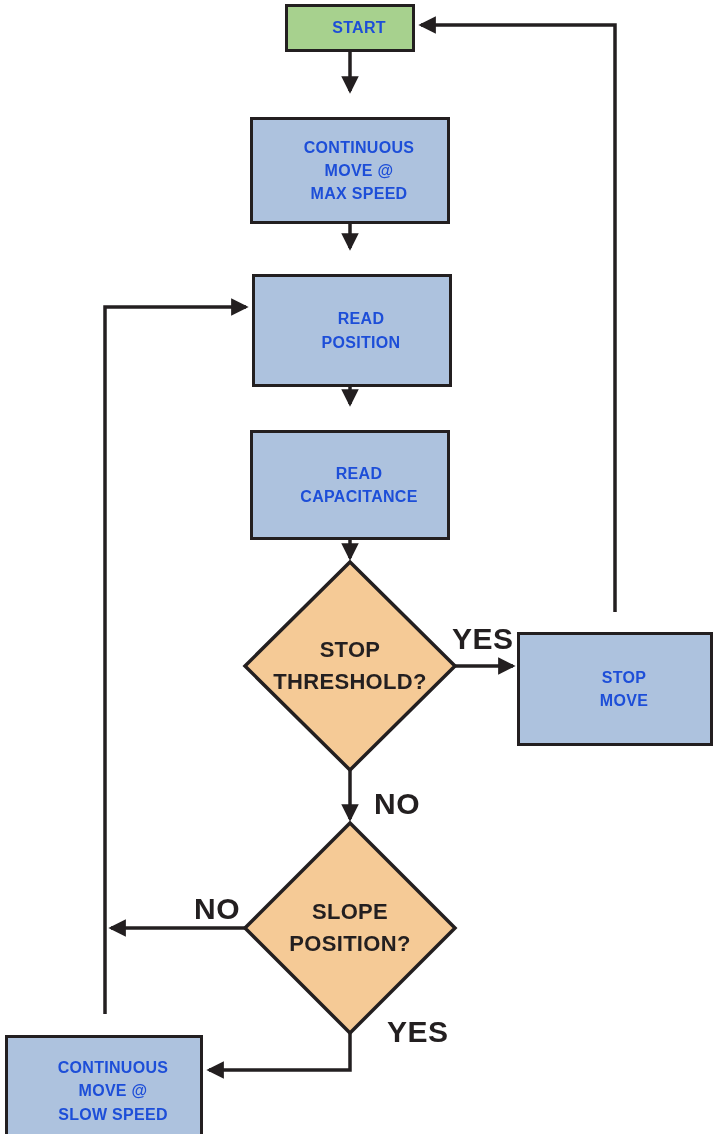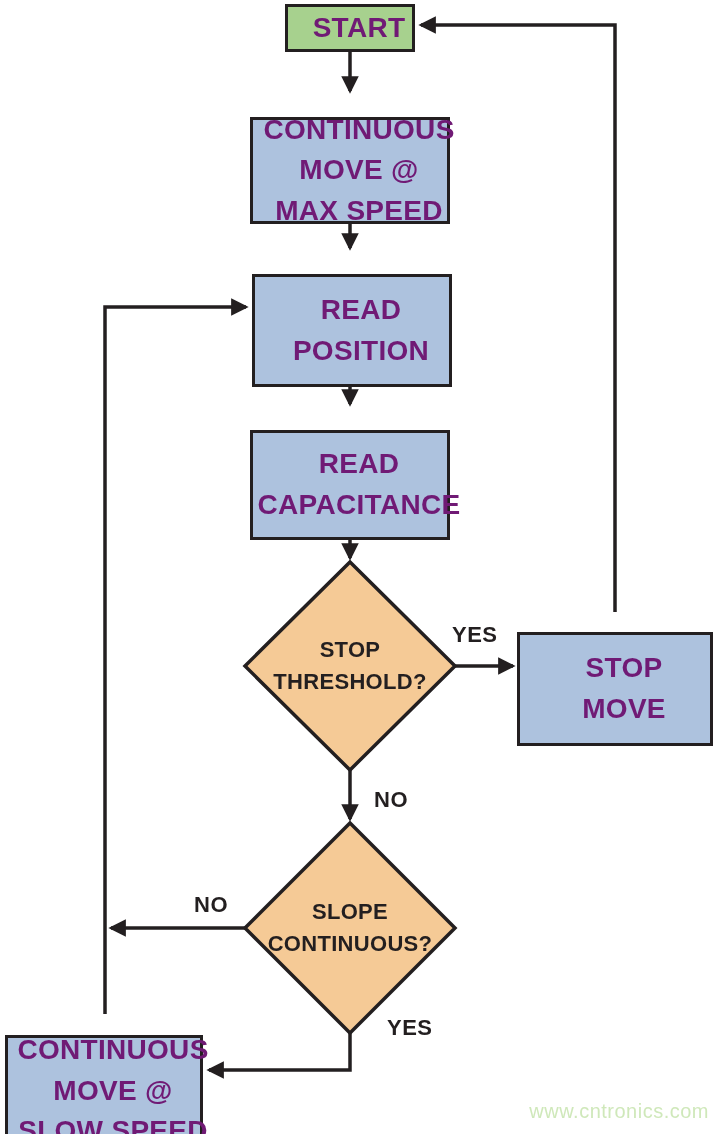--- a/index.html
+++ b/index.html
@@ -24,24 +24,24 @@
   }
   .node {
     position: absolute;
     box-sizing: border-box;
     border: 3px solid #231f20;
     display: flex;
     align-items: center;
     justify-content: center;
     text-align: center;
     font-weight: bold;
-    font-size: 28px;
+    font-size: 16px;
     line-height: 1.45;
     white-space: pre-line;
-    color: #701a75;
+    color: #1d4ed8;
     letter-spacing: 0.3px;
     padding-left: 18px;
   }
   .process { background: #adc2de; margin-top: 22px; }
   .start-node { background: #a7d18e; }
 
   .diamond-label {
     position: absolute;
     display: flex;
     align-items: center;
@@ -51,21 +51,21 @@
     font-size: 22px;
     line-height: 1.45;
     white-space: pre-line;
     color: #231f20;
     letter-spacing: 0.3px;
     pointer-events: none;
   }
   .edge-label {
     position: absolute;
     font-weight: bold;
-    font-size: 22px;
+    font-size: 30px;
     color: #231f20;
     letter-spacing: 0.5px;
   }
   .watermark {
     position: absolute;
     right: 17px;
     top: 1100px;
     font-size: 20px;
     font-weight: normal;
     color: #cfe8ba;
@@ -127,25 +127,24 @@
 MOVE</div>
 
   <div class="node process" style="left:5px; top:1013px; width:198px; height:112px;">CONTINUOUS
 MOVE @
 SLOW SPEED</div>
 
   <div class="diamond-label" style="left:250px; top:616px; width:200px; height:100px;">STOP
 THRESHOLD?</div>
 
   <div class="diamond-label" style="left:250px; top:878px; width:200px; height:100px;">SLOPE
-CONTINUOUS?</div>
+POSITION?</div>
 
   <div class="edge-label" style="left:452px; top:622px;">YES</div>
 
   <div class="edge-label" style="left:374px; top:787px;">NO</div>
 
   <div class="edge-label" style="left:194px; top:892px;">NO</div>
 
   <div class="edge-label" style="left:387px; top:1015px;">YES</div>
 
-  <div class="watermark">www.cntronics.com</div>
 
 </div>
 
 </body></html>

